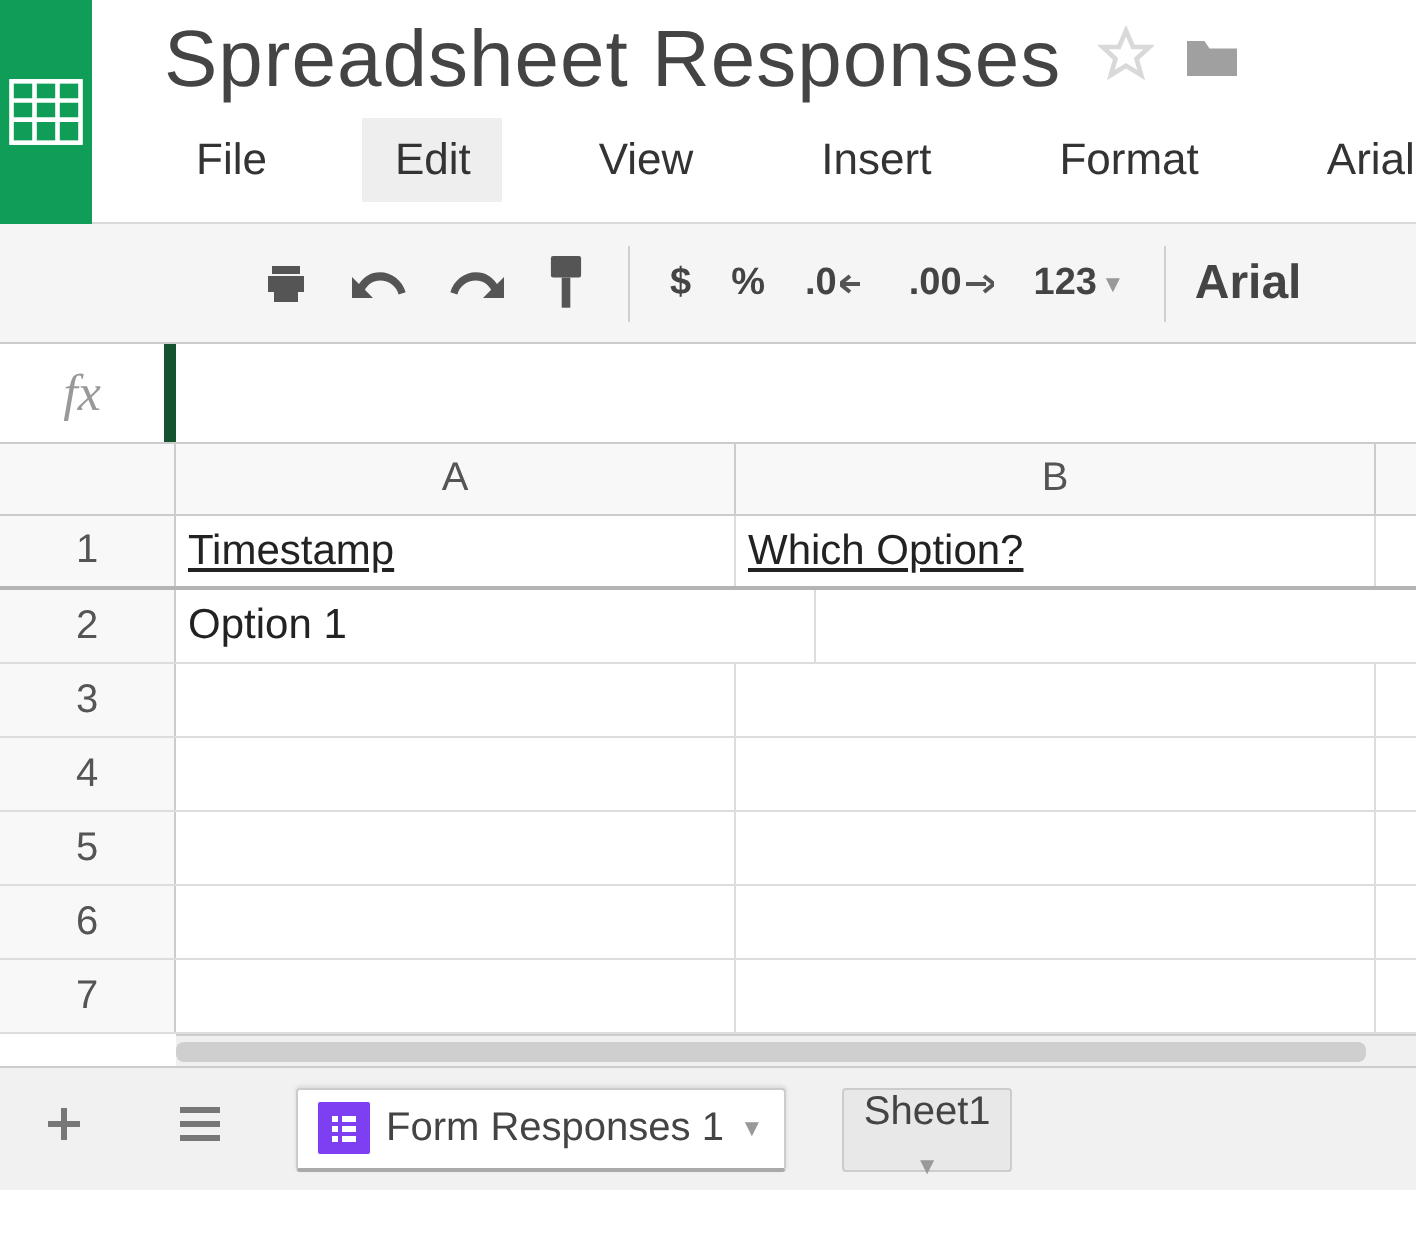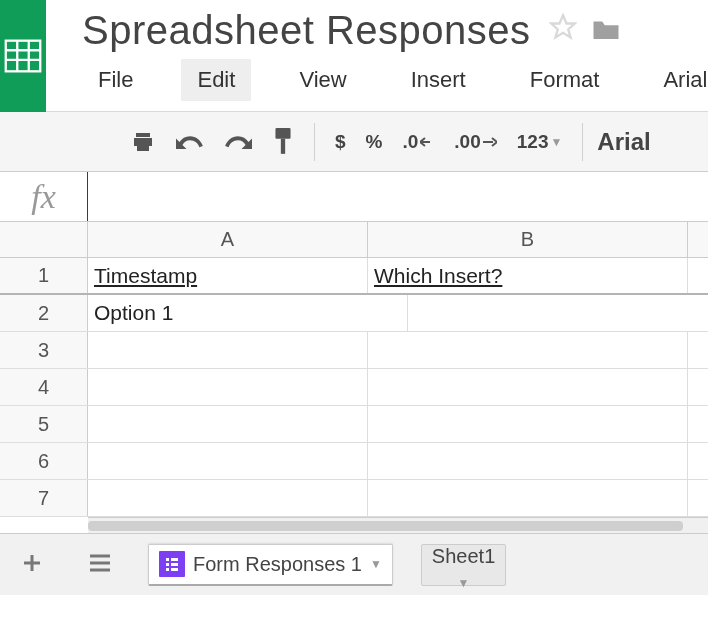--- a/index.html
+++ b/index.html
@@ -114,24 +114,24 @@
       height: 50px;
       display: flex;
       align-items: center;
       border-bottom: 1px solid #ccc;
       background: #fff;
     }
     .fx-label {
       width: 88px;
       font-family: "Times New Roman", serif;
       font-style: italic;
-      font-size: 34px;
+      font-size: 26px;
       color: #999;
       text-align: center;
-      border-right: 1px solid #14532d;
+      border-right: 6px solid #14532d;
       height: 100%;
       line-height: 50px;
     }
     .fx-input {
       flex: 1;
       border: none;
       outline: none;
       font-size: 20px;
       padding: 0 12px;
       height: 100%;
@@ -356,21 +356,21 @@
 <div class="grid-area">
   <div class="col-headers">
     <div class="corner-cell"></div>
     <div class="col-header col-a">A</div>
     <div class="col-header col-b">B</div>
   </div>
 
   <div class="row header-row">
     <div class="row-header">1</div>
     <div class="cell col-a">Timestamp</div>
-    <div class="cell col-b">Which Insert?</div>
+    <div class="cell col-b">Which Option?</div>
   </div>
   <div class="row">
     <div class="row-header">2</div>
     <div class="cell col-b">Option 1</div>
   </div>
   <div class="row">
     <div class="row-header">3</div>
     <div class="cell col-a"></div>
     <div class="cell col-b"></div>
   </div>

